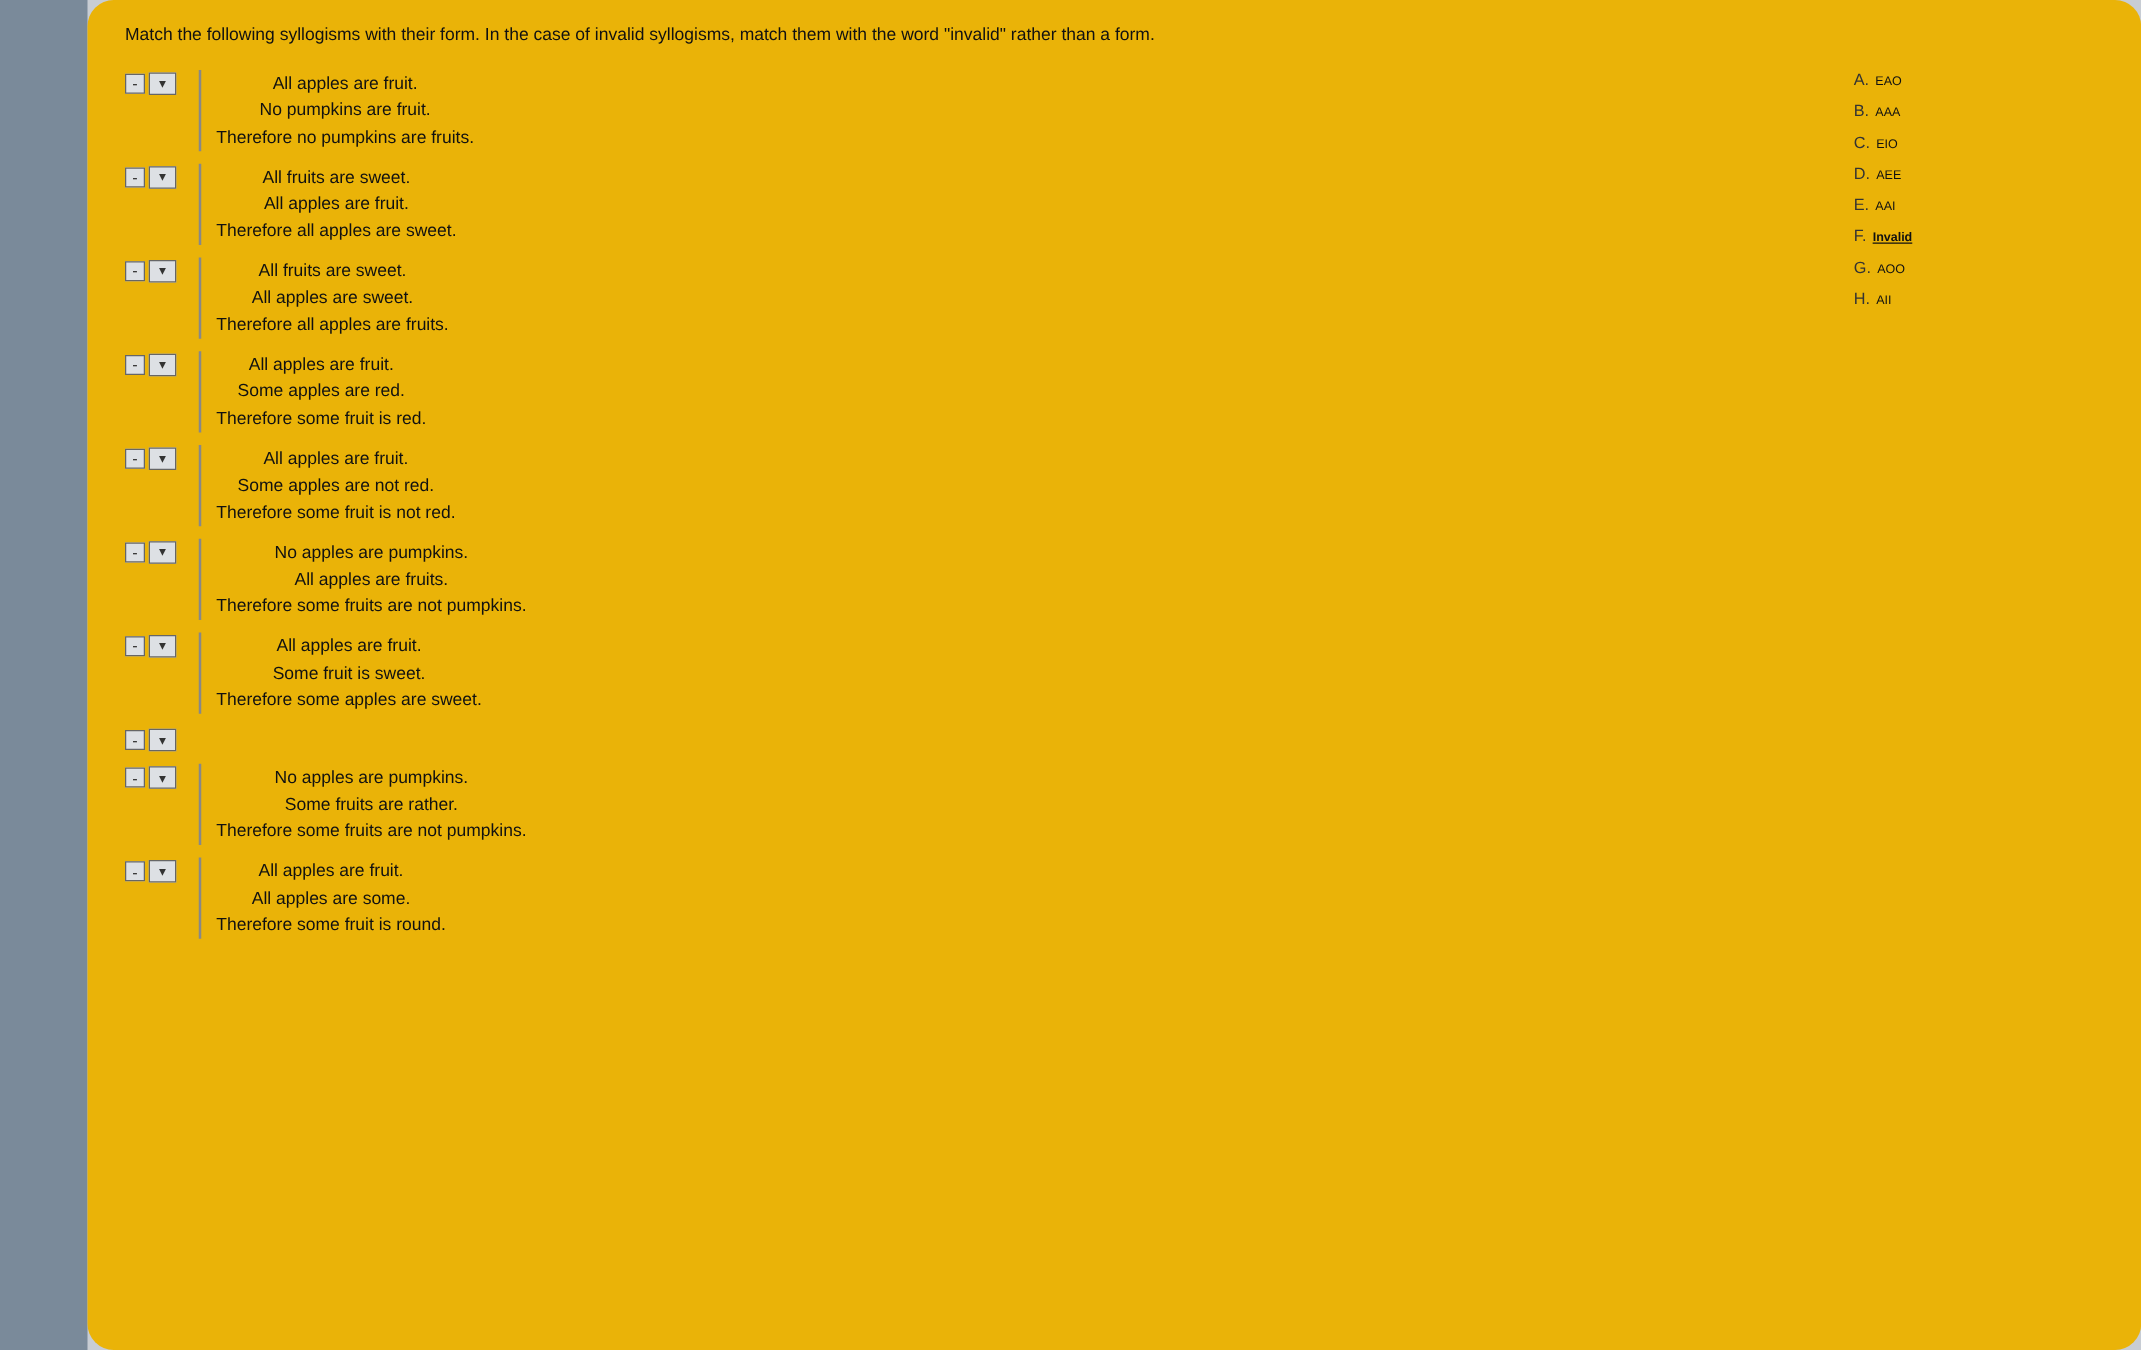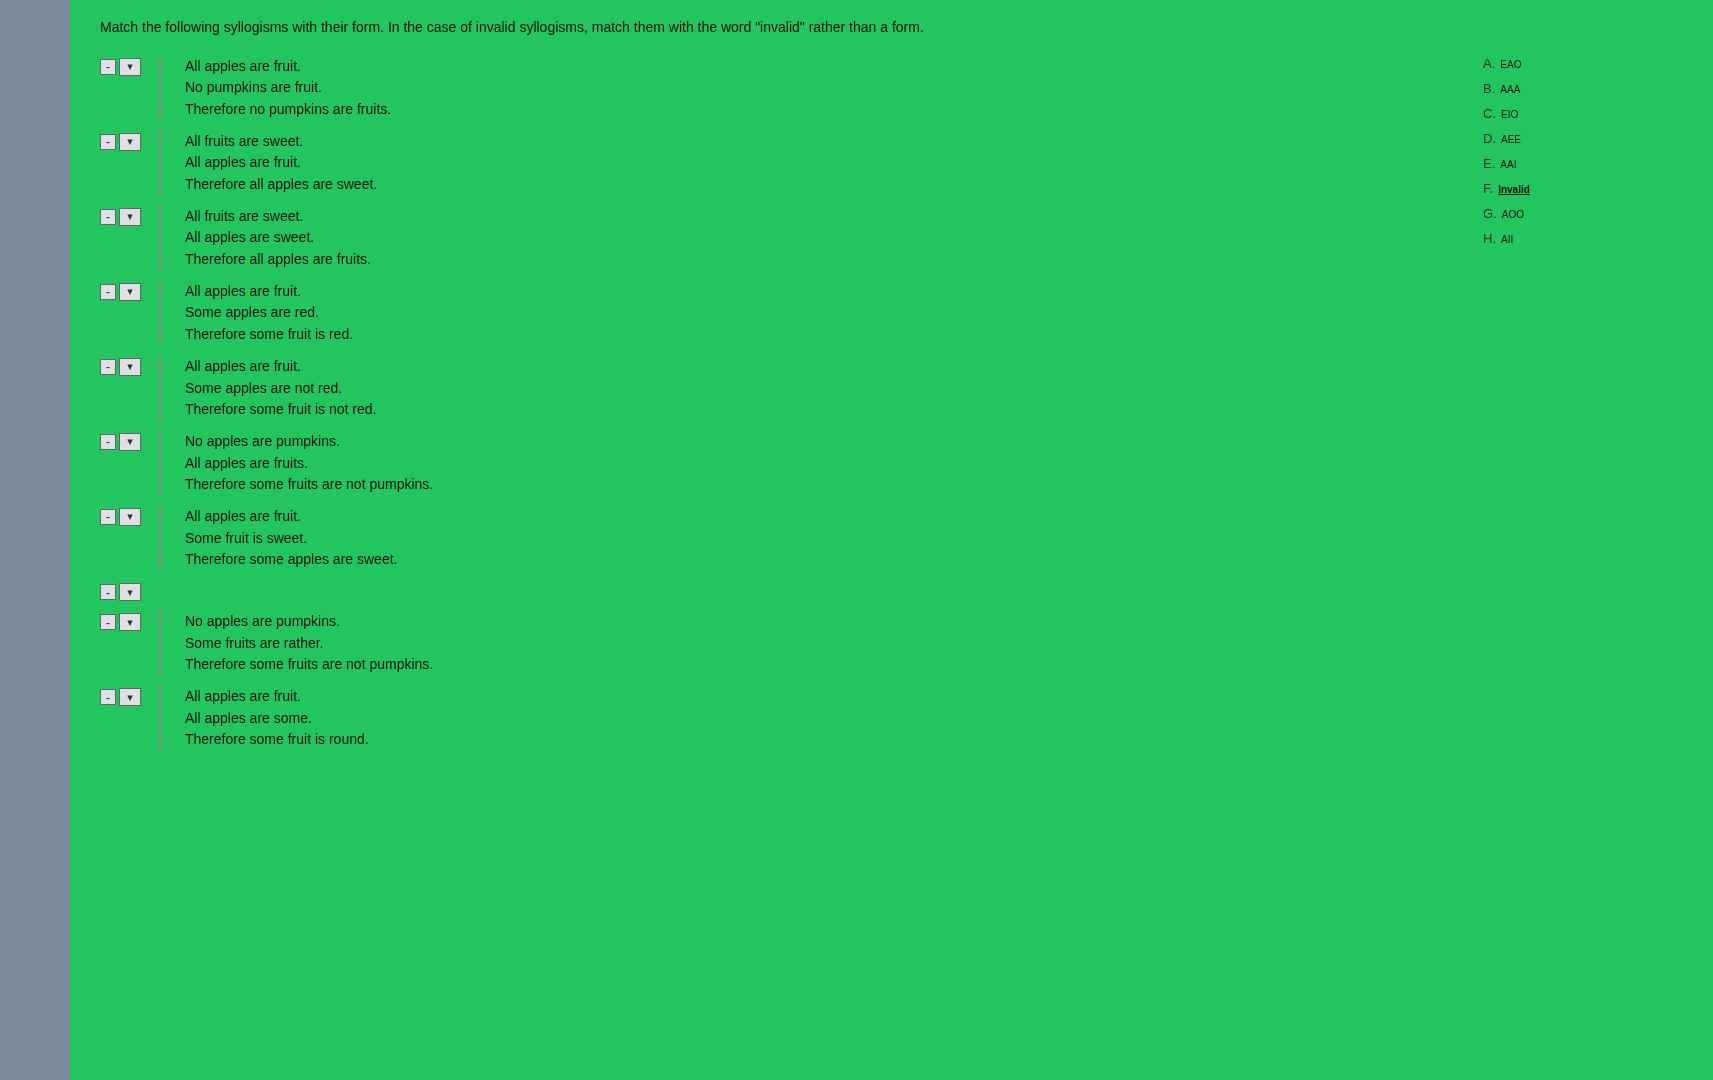--- a/index.html
+++ b/index.html
@@ -18,21 +18,22 @@
     }
     .left-sidebar {
       width: 70px;
       background-color: #7a8a9a;
       min-height: 1080px;
       flex-shrink: 0;
     }
     .main-content {
       flex: 1;
       padding: 18px 30px 30px 30px;
-      background-color: #22c55e;
+      background-color: #eab308;
+      border-radius: 21px;
     }
     .instructions {
       font-size: 14px;
       color: #111;
       margin-bottom: 18px;
       line-height: 1.4;
     }
     .content-area {
       display: flex;
       gap: 40px;
@@ -78,21 +79,22 @@
       height: 18px;
       border: 1px solid #666;
       background: #dde0e4;
       font-size: 11px;
       cursor: pointer;
       color: #333;
       flex-shrink: 0;
     }
     .syllogism-text-block {
       border-left: 2px solid #888;
-      padding-left: 24px;
+      padding-left: 12px;
+      text-align: center;
     }
     .syllogism-text-block .line {
       display: block;
       font-size: 14px;
       line-height: 1.55;
       color: #111;
     }
     .answers-panel {
       min-width: 200px;
       padding-top: 0;

